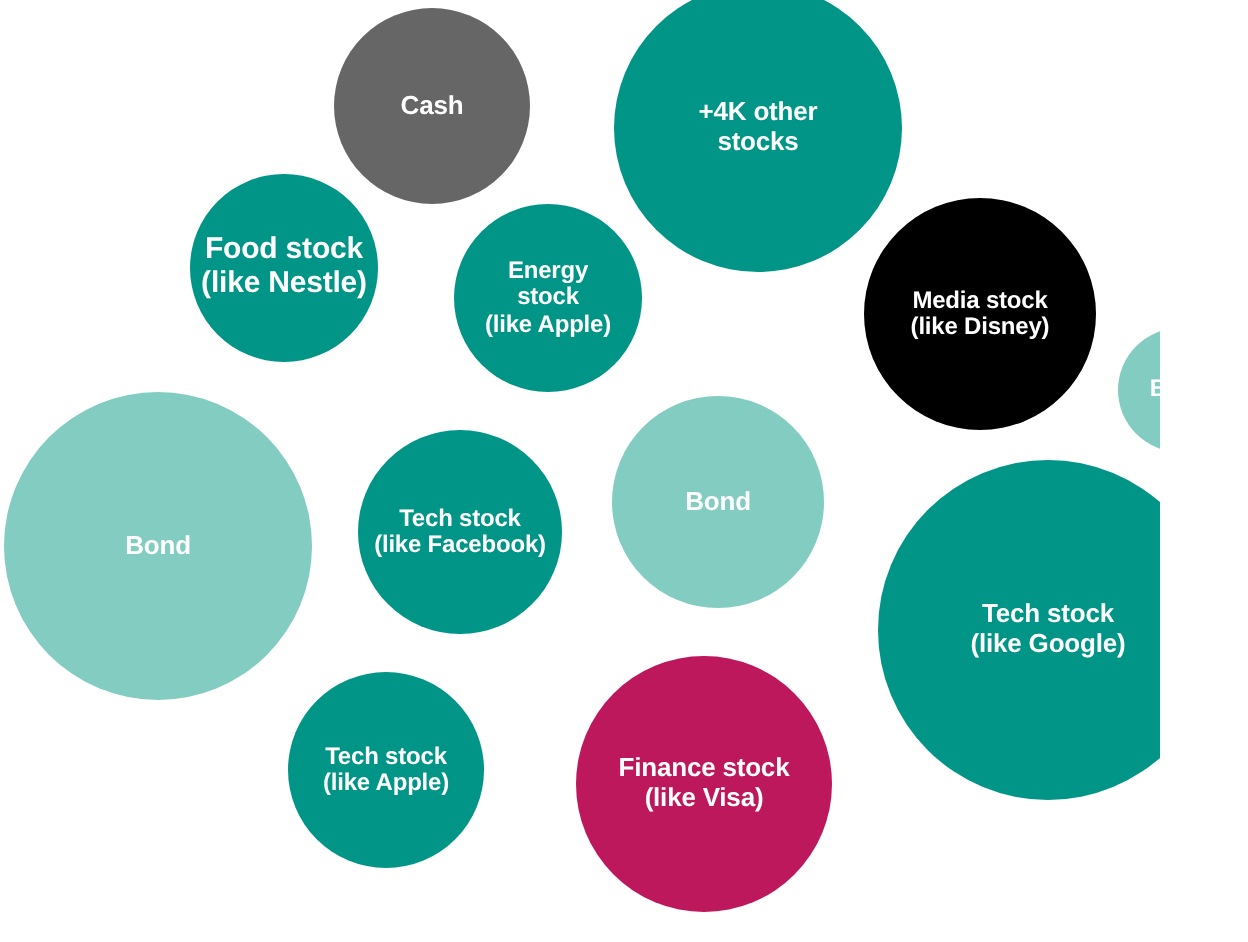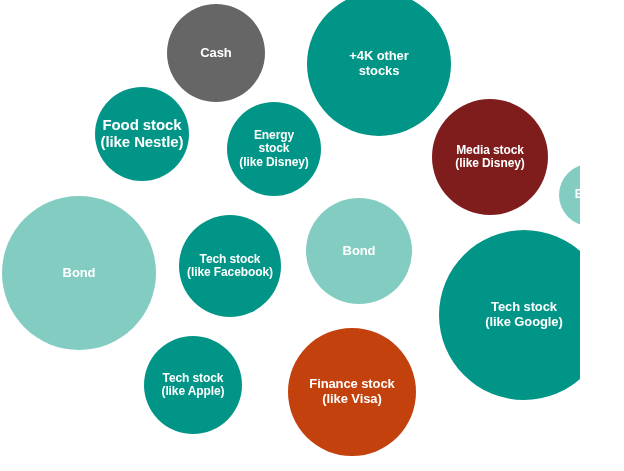--- a/index.html
+++ b/index.html
@@ -48,23 +48,23 @@
       <span class="label">+4K other
 stocks</span>
     </div>
     <div class="bubble" style="left: 95px; top: 87px; width: 94px; height: 94px; background: rgb(0, 149, 134); font-size: 15px;">
       <span class="label">Food stock
 (like Nestle)</span>
     </div>
     <div class="bubble" style="left: 227px; top: 102px; width: 94px; height: 94px; background: rgb(0, 149, 134); font-size: 12px;">
       <span class="label">Energy
 stock
-(like Disney)</span>
+(like Apple)</span>
     </div>
-    <div class="bubble" style="left: 432px; top: 99px; width: 116px; height: 116px; background: #7f1d1d; font-size: 12px;">
+    <div class="bubble" style="left: 432px; top: 99px; width: 116px; height: 116px; background: #000000; font-size: 12px;">
       <span class="label">Media stock
 (like Disney)</span>
     </div>
     <div class="bubble" style="left: 559px; top: 164px; width: 62px; height: 62px; background: rgb(131, 204, 194); font-size: 12px;">
       <span class="label">Bond</span>
     </div>
     <div class="bubble" style="left: 2px; top: 196px; width: 154px; height: 154px; background: rgb(131, 204, 194); font-size: 13px;">
       <span class="label">Bond</span>
     </div>
     <div class="bubble" style="left: 306px; top: 198px; width: 106px; height: 106px; background: rgb(131, 204, 194); font-size: 13px;">
@@ -75,17 +75,17 @@
 (like Facebook)</span>
     </div>
     <div class="bubble" style="left: 439px; top: 230px; width: 170px; height: 170px; background: rgb(0, 149, 134); font-size: 13px;">
       <span class="label">Tech stock
 (like Google)</span>
     </div>
     <div class="bubble" style="left: 144px; top: 336px; width: 98px; height: 98px; background: rgb(0, 149, 134); font-size: 12px;">
       <span class="label">Tech stock
 (like Apple)</span>
     </div>
-    <div class="bubble" style="left: 288px; top: 328px; width: 128px; height: 128px; background: #c2410c; font-size: 13px;">
+    <div class="bubble" style="left: 288px; top: 328px; width: 128px; height: 128px; background: #be185d; font-size: 13px;">
       <span class="label">Finance stock
 (like Visa)</span>
     </div>
   </div>
 
 </body></html>

